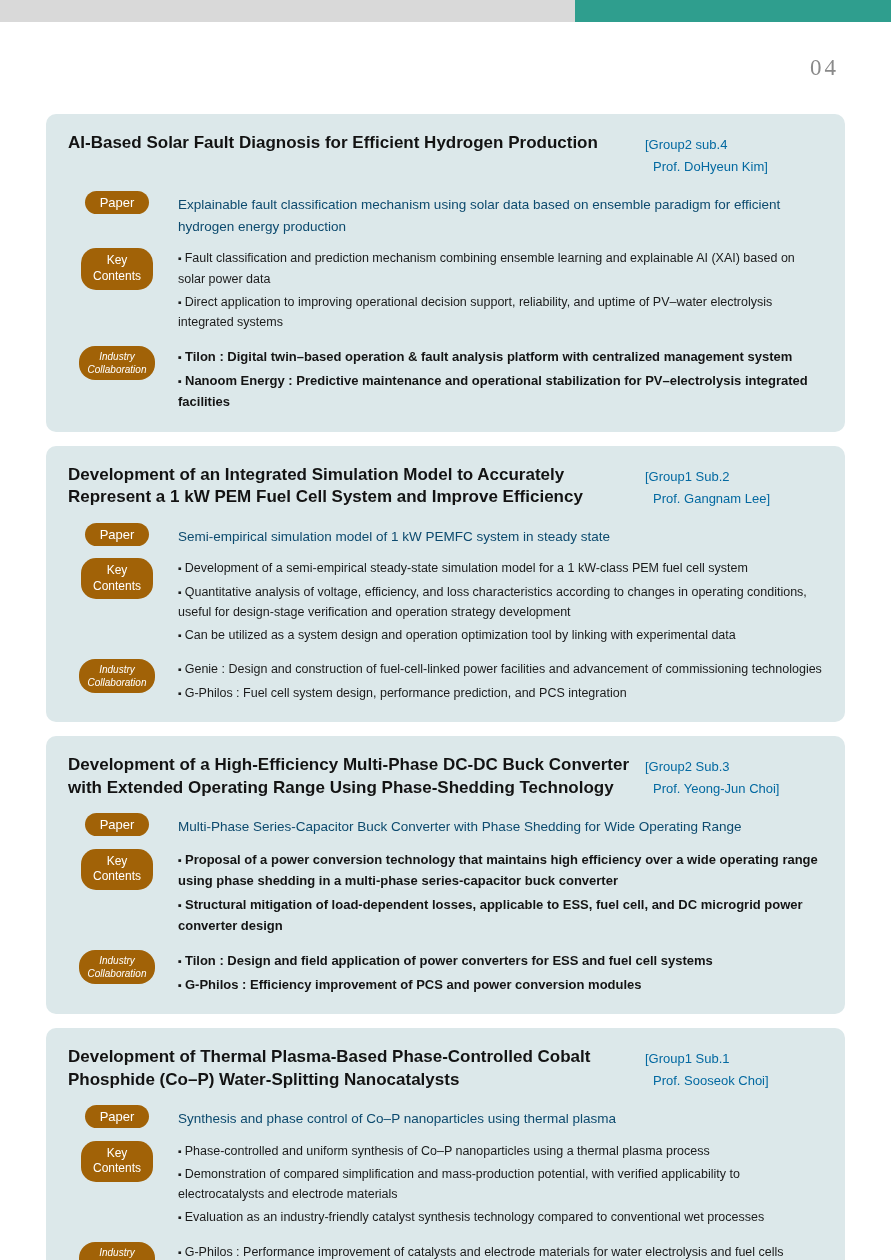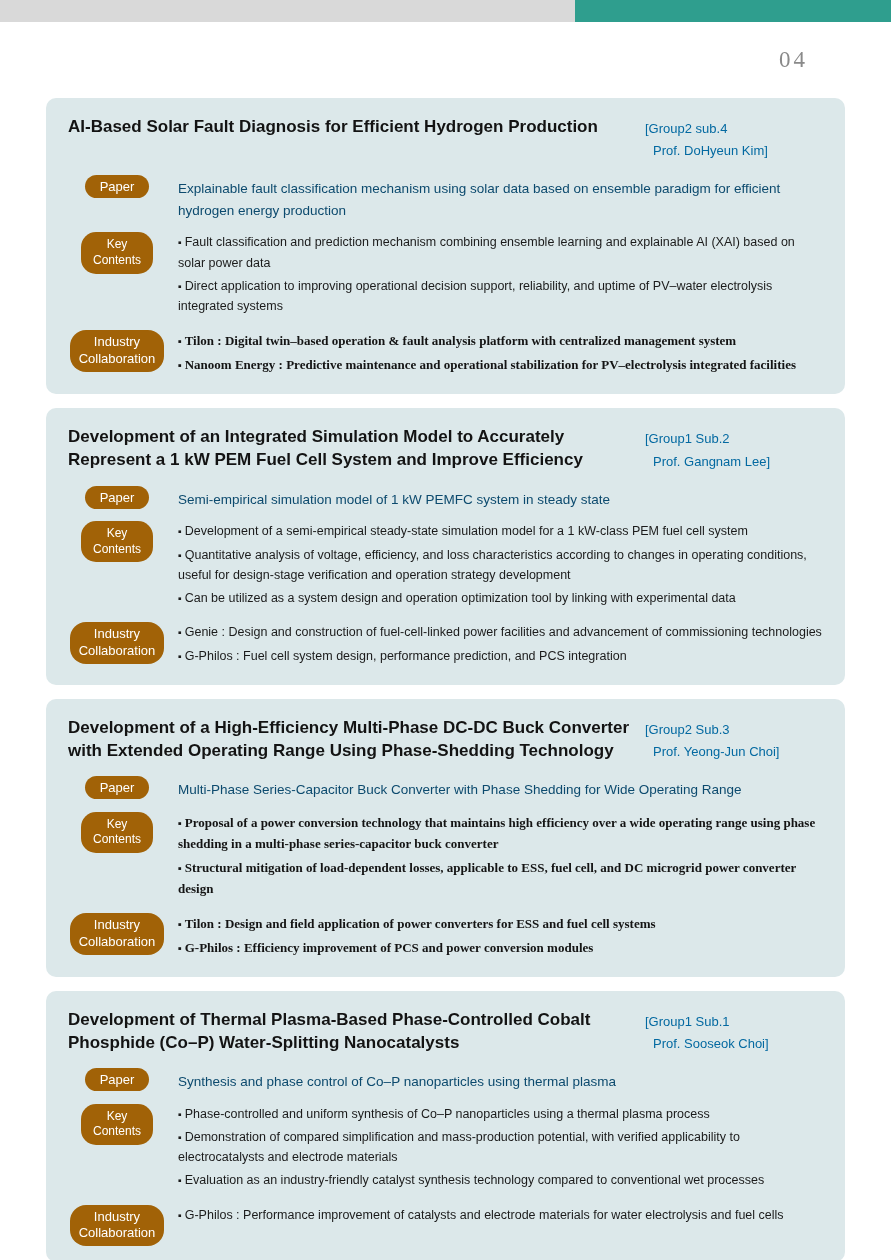--- a/index.html
+++ b/index.html
@@ -19,25 +19,25 @@
   .top-bar {
     display: flex;
     height: 22px;
     width: 100%;
   }
   .top-bar .bar-gray { width: 64.5%; background: #d9d9d9; }
   .top-bar .bar-teal { flex: 1; background: #2f9e8e; }
 
   
   .page-number-row {
-    height: 76px;
+    height: 92px;
     display: flex;
     justify-content: flex-end;
     align-items: center;
-    padding-right: 83px;
+    padding-right: 52px;
   }
   .page-number {
     font-family: "Liberation Serif", serif;
     font-size: 23px;
     color: #8a8a8a;
     letter-spacing: 3px;
   }
 
   
   .cards {
@@ -92,45 +92,45 @@
     font-size: 13px;
     padding: 4px 15px;
   }
   .pill-key {
     font-size: 12px;
     line-height: 1.3;
     padding: 5px 12px;
     border-radius: 15px;
   }
   .pill-industry {
-    font-size: 13px;
+    font-size: 10px;
     line-height: 1.3;
     padding: 4px 9px;
     border-radius: 16px;
+    font-style: italic;
   }
 
   .paper-text {
     font-size: 13.5px;
     line-height: 1.6;
     color: #0c4a6e;
     padding-top: 4px;
   }
   .bullets {
     font-size: 12.5px;
     line-height: 1.62;
     color: #1b1b1b;
     padding-top: 1px;
   }
   .bullet { margin-bottom: 3px; }
   .bullet::before { content: "▪ "; font-size: 0.85em; }
   .bullets.bold .bullet {
     font-weight: bold;
     font-size: 13px;
     color: #141414;
-    font-family: Liberation Serif, serif;
   }
 </style>
 </head>
 <body>
 
 <div class="top-bar">
   <div class="bar-gray"></div>
   <div class="bar-teal"></div>
 </div>
 

